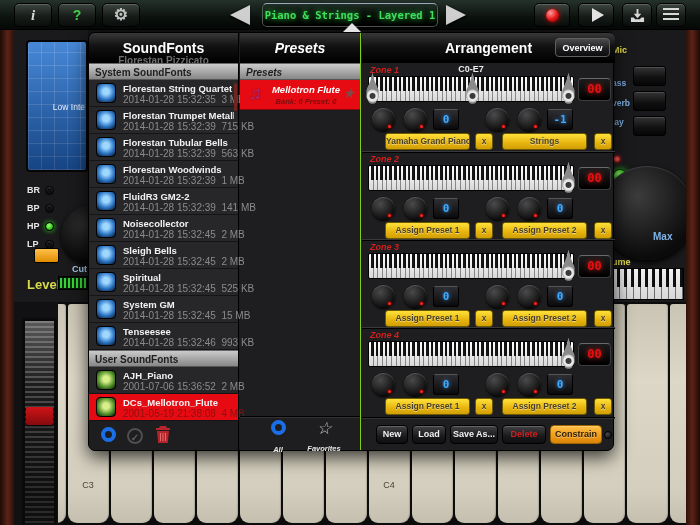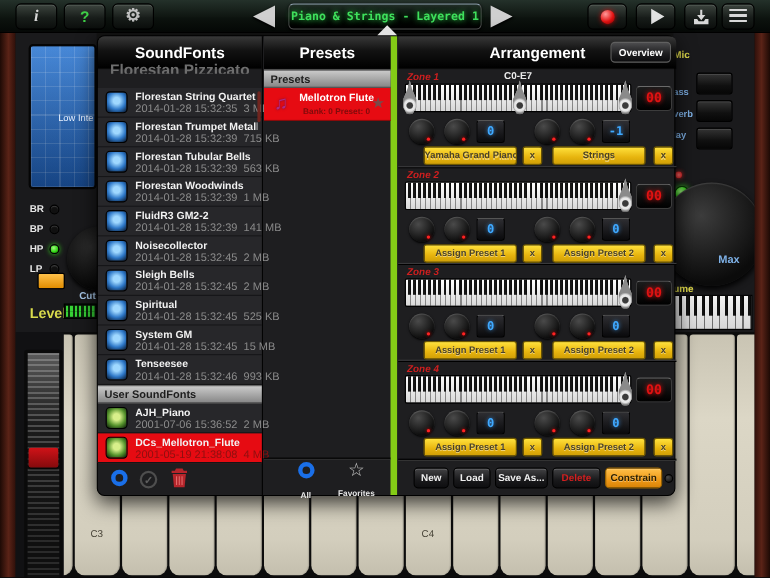--- a/index.html
+++ b/index.html
@@ -91,33 +91,33 @@
   #keyboard{position:absolute;left:56px;top:302px;width:630px;height:223px;background:#0c0c0c;z-index:1;overflow:hidden;}
   .key{position:absolute;top:2px;height:219px;width:41px;border-radius:3px 3px 9px 9px;
     background:linear-gradient(180deg,#c9c4b3,#dcd7c6 35%,#d3cebd 85%,#c4bfae);box-shadow:inset -1px 0 1px rgba(0,0,0,.15);}
   .keylabel{position:absolute;top:178px;width:24px;text-align:center;font-size:9px;color:#4a463a;}
 
   
   #panel{position:absolute;left:88px;top:32px;width:526px;height:419px;z-index:5;background:#1e1e20;
     border:1px solid #000;border-radius:7px;box-shadow:0 6px 18px rgba(0,0,0,.75);}
   .col{position:absolute;top:0;height:100%;}
   #col-sf{left:0;width:150px;border-right:1px solid #000;}
-  #col-pr{left:151px;width:121px;border-right:6px solid #84cc16;}
+  #col-pr{left:151px;width:121px;border-right:1px solid #84cc16;font-style:italic;}
   #col-ar{left:273px;width:253px;}
   .colhead{position:absolute;left:0;top:0;width:100%;height:30px;
     background:linear-gradient(180deg,#383838,#121212 45%,#000);border-bottom:1px solid #000;
     display:flex;align-items:center;justify-content:center;}
   #col-sf .colhead{border-radius:6px 0 0 0;}
   #col-ar .colhead{border-radius:0 6px 0 0;}
   .colhead span{color:#fff;font-weight:bold;font-size:14px;}
   .sectionbar{position:absolute;left:0;width:100%;height:17px;line-height:17px;padding-left:6px;
     background:linear-gradient(180deg,rgba(212,212,212,.95),rgba(140,140,140,.95));
     border-top:1px solid #666;border-bottom:1px solid #555;color:#1d1d1d;font-weight:bold;font-size:10px;z-index:2;}
   #ghost-row{position:absolute;left:0;top:22px;width:100%;height:12px;overflow:hidden;text-align:center;
-    color:#6e6e6e;font-weight:bold;font-size:14px;z-index:1;}
+    color:#6e6e6e;font-weight:bold;font-size:10px;z-index:1;}
 
   .sf-row{position:absolute;left:0;width:100%;height:27px;background:#27272a;border-bottom:1px solid #151517;padding:3px 4px 0 34px;}
   .sf-row.sel{background:#e60b12;}
   .sf-icon{position:absolute;left:7px;top:3px;width:20px;height:20px;border-radius:4px;border:1px solid #000;}
   .sf-icon.sys{background:radial-gradient(circle at 50% 42%,#9fd8ff 0 3px,#2e78c8 8px,#0a1c34 95%);}
   .sf-icon.usr{background:radial-gradient(circle at 50% 45%,#d8ef8a 0 3px,#55922c 8px,#10260a 95%);}
   .sf-name{display:block;font-size:9.5px;font-weight:bold;color:#f2f2f2;white-space:nowrap;overflow:hidden;}
   .sf-meta{display:block;font-size:10px;color:#8b8b8b;white-space:nowrap;}
   .sf-row.sel .sf-meta{color:#8d1010;}
   #sf-scrollbar{position:absolute;right:1px;top:50px;width:3px;height:28px;background:#70251f;border-radius:2px;}
@@ -288,20 +288,21 @@
   </div>
   <div id="popover-arrow"></div>
 
   <div id="panel">
 
     <div id="col-sf" class="col">
       <div class="colhead">
           <span>SoundFonts</span>
         </div>
       <div id="ghost-row">Florestan Pizzicato</div>
+      <div class="sectionbar" style="top:30px">System SoundFonts</div>
 
       <div class="sf-row" style="top:47px">
         <span class="sf-icon sys"></span>
         <span class="sf-name">Florestan String Quartet</span>
         <span class="sf-meta"><span>2014-01-28 15:32:35</span>&nbsp;&nbsp;<span>3 MB</span></span>
       </div>
       <div class="sf-row" style="top:74px">
         <span class="sf-icon sys"></span>
         <span class="sf-name">Florestan Trumpet Metallic</span>
         <span class="sf-meta"><span>2014-01-28 15:32:39</span>&nbsp;&nbsp;<span>715 KB</span></span>

